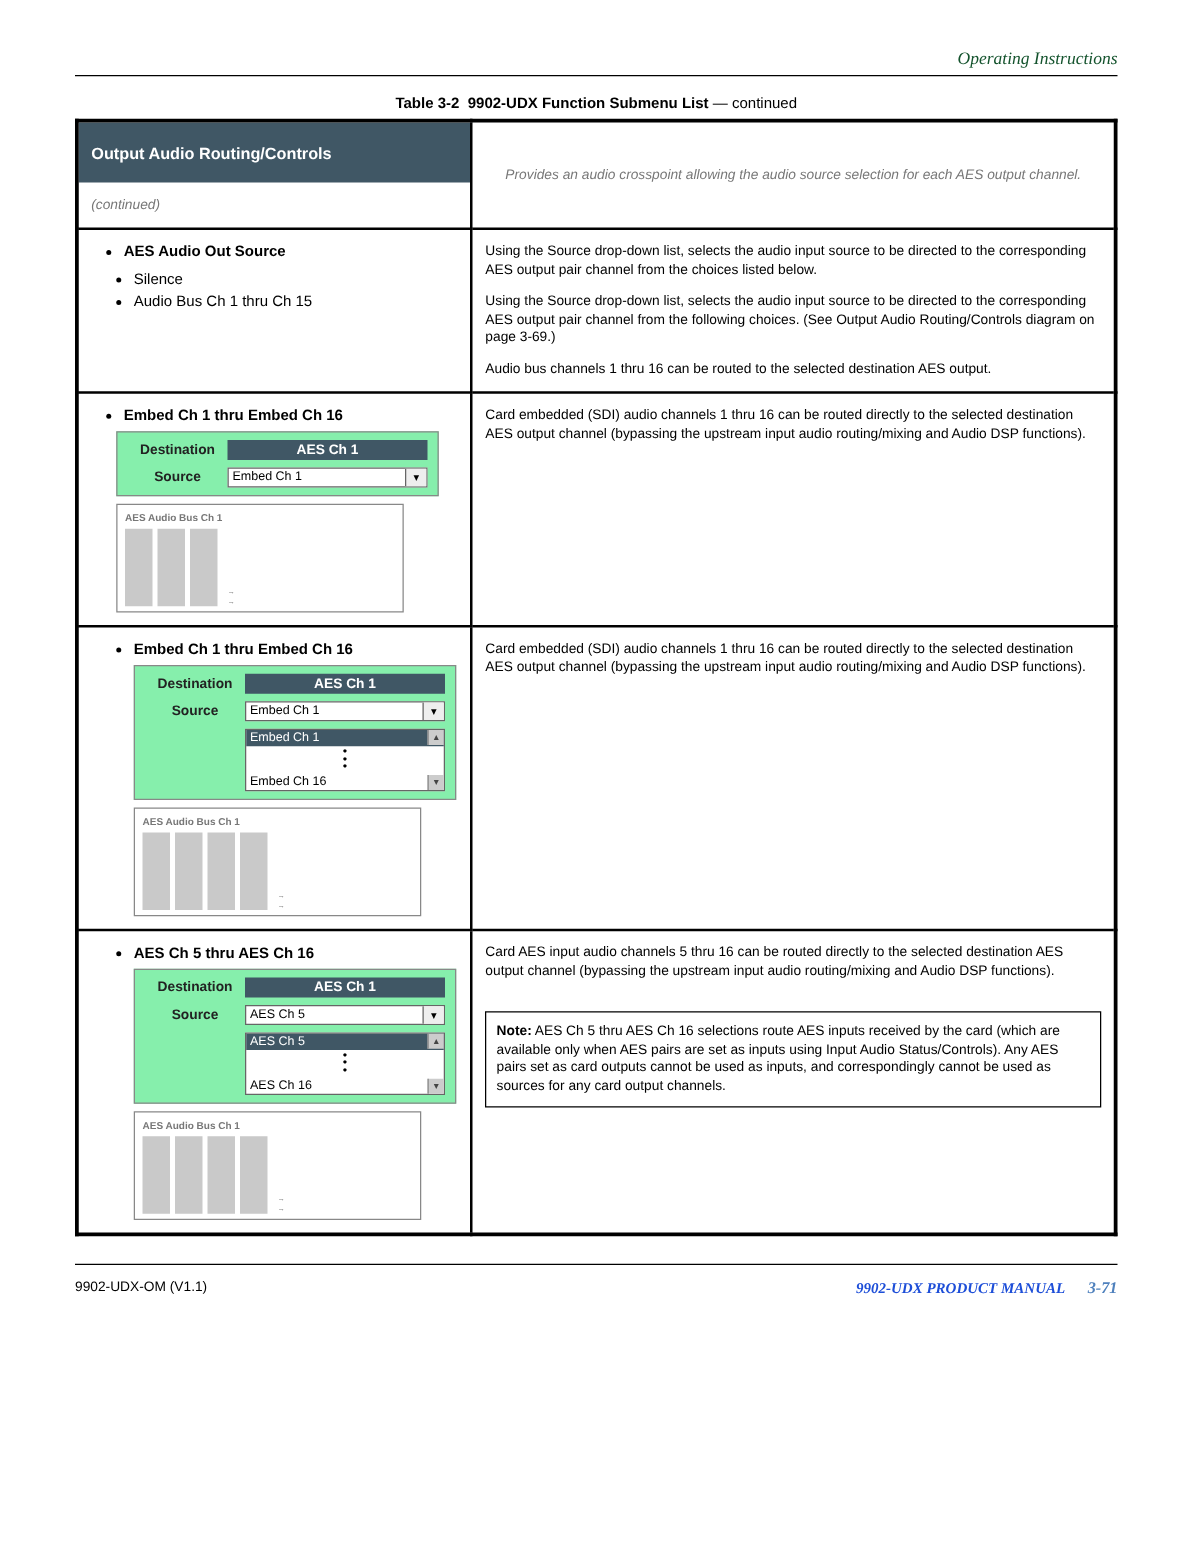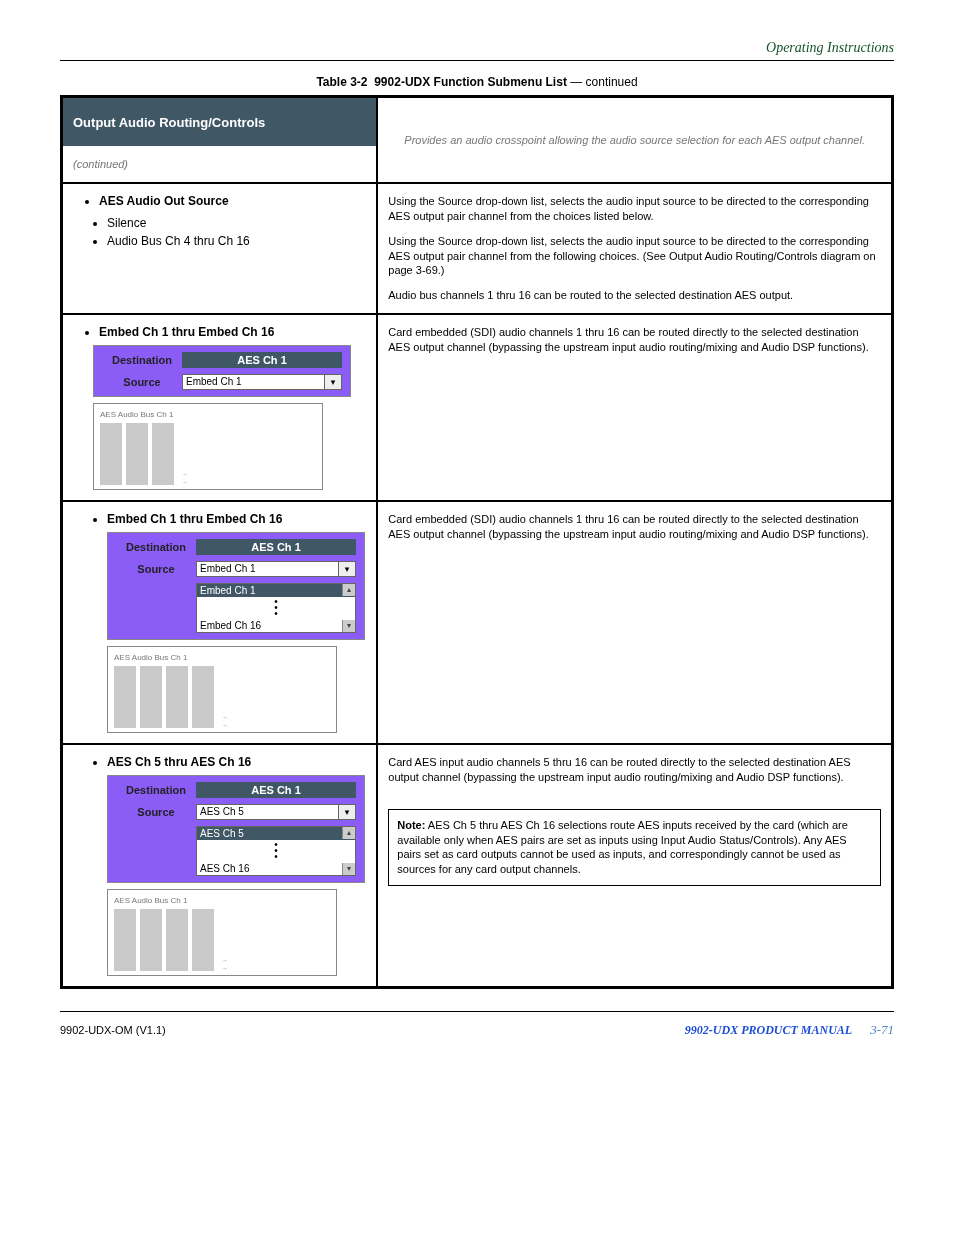--- a/index.html
+++ b/index.html
@@ -91,21 +91,21 @@
   }
   .sub-bullets {
     list-style: disc;
     padding-left: 34px;
     margin: 0;
   }
   .sub-bullets > li {
     margin-bottom: 4px;
   }
   .src-panel {
-    background: #8b5cf6;
+    background: #86efac;
     border: 1px solid #888;
     padding: 6px 8px;
     width: 240px;
     margin: 6px 0 6px 20px;
     font-size: 11px;
     display: grid;
     grid-template-columns: 80px 1fr;
     row-gap: 6px;
     align-items: center;
   }
@@ -181,21 +181,21 @@
     width: 230px;
     margin: 4px 0 0 20px;
     padding: 6px 6px 4px 6px;
     font-size: 8px;
     color: #666;
     position: relative;
     box-sizing: border-box;
   }
   .diag-title {
     text-align: left;
-    font-weight: normal;
+    font-weight: bold;
     color: #777;
     font-size: 8px;
   }
   .diag-cols {
     display: flex;
     gap: 4px;
     margin-top: 4px;
     align-items: flex-end;
   }
   .diag-col {
@@ -238,21 +238,21 @@
   }
   .footer-right-group {
     display: flex;
     align-items: center;
     gap: 18px;
     font-family: "Times New Roman", Times, serif;
   }
   .pageno {
     color: #4f81bd;
     font-style: italic;
-    font-weight: normal;
+    font-weight: bold;
     font-size: 13px;
   }
 </style>
 </head>
 <body>
 
 <div class="page">
 
   <div class="blue-right">Operating Instructions</div>
   <hr class="rule">
@@ -279,21 +279,21 @@
 
     <tr>
       <td class="left-cell">
         <ul class="bullets">
           <li>
             <b><span>AES Audio Out Source</span></b>
           </li>
         </ul>
         <ul class="sub-bullets" style="margin-top:8px;">
           <li><span>Silence</span></li>
-          <li><span>Audio Bus Ch 4 thru Ch 16</span></li>
+          <li><span>Audio Bus Ch 1 thru Ch 15</span></li>
         </ul>
       </td>
       <td class="right-cell">
         <div class="body-text">Using the Source drop-down list, selects the audio input source to be directed to the corresponding AES output pair channel from the choices listed below.</div>
         <div class="body-text" style="margin-top:10px;">Using the Source drop-down list, selects the audio input source to be directed to the corresponding AES output pair channel from the following choices. (See Output Audio Routing/Controls diagram on page 3-69.)</div>
         <div class="body-text" style="margin-top:10px;">Audio bus channels 1 thru 16 can be routed to the selected destination AES output.</div>
       </td>
     </tr>
 
     <tr>

